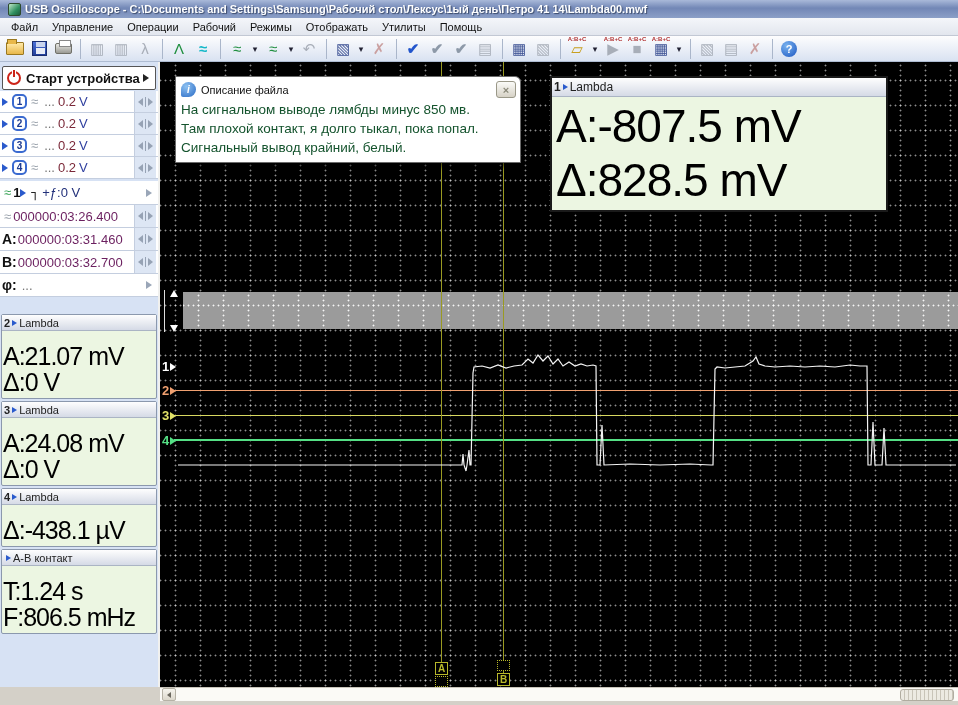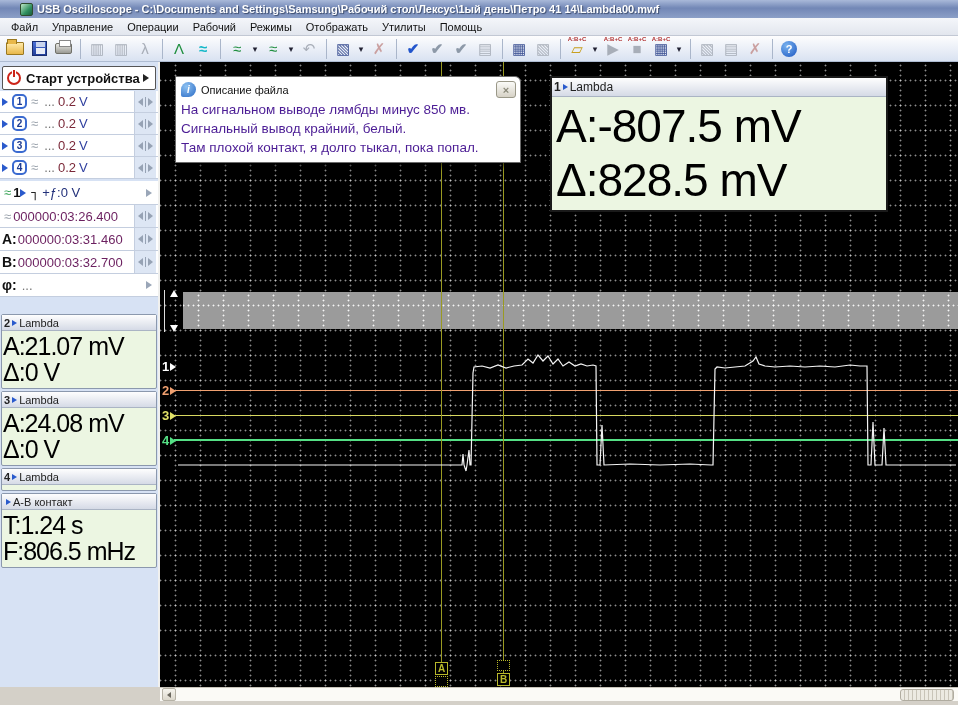--- a/index.html
+++ b/index.html
@@ -2,21 +2,21 @@
 <html><head>
 <meta charset="utf-8">
 <style>
   * { margin:0; padding:0; box-sizing:border-box; }
   html,body { width:958px; height:705px; overflow:hidden; font-family:"Liberation Sans", sans-serif; background:#d4d0c8; }
   .app { position:absolute; inset:0; width:958px; height:705px; }
 
   
   .titlebar { position:absolute; left:0; top:0; width:958px; height:18px;
     background:linear-gradient(#a9b9d9 0%, #7287b6 45%, #8b9fc7 100%);
-    display:flex; align-items:center; padding-left:20px; }
+    display:flex; align-items:center; padding-left:8px; }
   .app-icon { width:13px; height:13px; margin-right:4px; border:1px solid #2d4a2d;
     background:linear-gradient(135deg,#bfe8c8,#2f8f5f 60%,#1c5c3c); border-radius:2px; }
   .title-text { color:#fff; font-size:11px; font-weight:bold; white-space:nowrap;
     text-shadow:1px 1px 1px #3a4a6a; letter-spacing:0px; }
 
   
   .menubar { position:absolute; left:0; top:18px; width:958px; height:18px;
     background:linear-gradient(#f4f6fa,#e2e6ee); border-bottom:1px solid #c2c8d4;
     display:flex; align-items:center; padding-left:4px; gap:0; }
   .menu-item { font-size:11px; color:#111; padding:2px 7px; cursor:default; }
@@ -93,21 +93,21 @@
   .time-row { height:23px; }
   .maroon { color:#6b1f5f; }
   .lbl { font-weight:bold; font-size:14px; margin-right:1px; }
   .phi-row { height:23px; }
   .gap { flex:0 0 17px; background:transparent; border:none; }
   .panel { flex:0 0 auto; border:1px solid #8b98ad; border-radius:2px; margin:0 1px 2px 1px; background:#ecf6e2; }
   .panel-h { height:16px; background:linear-gradient(#fefefe,#d5dae6); border-bottom:1px solid #aab4c4;
     display:flex; align-items:center; font-size:11px; color:#222; padding-left:2px; }
   .panel-h .pnum { font-weight:bold; color:#222; }
   .panel-h .parr { width:0;height:0;border-left:5px solid #2a5acc;border-top:3px solid transparent;border-bottom:3px solid transparent; margin:0 2px; }
-  .panel-b { padding:2px 1px 3px 1px; font-size:25px; letter-spacing:-1px; color:#000; line-height:26px; white-space:nowrap; }
+  .panel-b { padding:12px 1px 3px 1px; font-size:25px; letter-spacing:-1px; color:#000; line-height:26px; white-space:nowrap; }
   .filler { flex:1 1 auto; background:#d7e2f4; border:none; }
 
   
   .scope { position:absolute; left:160px; top:62px; width:798px; height:625px; background:#000;
     background-image:
       radial-gradient(circle, rgba(255,255,255,.55) .7px, transparent 1.2px),
       radial-gradient(circle, rgba(255,255,255,.55) .7px, transparent 1.2px);
     background-size:25px 5px, 5px 25px; background-position:3px 6px, 3px 6px; overflow:hidden; }
   .band { position:absolute; left:23px; right:0; top:230px; height:37px; background:#9b9b9b;
     background-image:
@@ -130,21 +130,21 @@
   
   .popup { position:absolute; left:15px; top:14px; width:346px; height:87px; background:#fff;
     border:1px solid #6a6a6a; box-shadow:3px 4px 5px rgba(0,0,0,.55); z-index:20; border-radius:0 6px 0 0; }
   .popup-h { display:flex; align-items:center; padding:4px 4px 1px 5px; }
   .info-ic { width:15px; height:15px; border-radius:50% 50% 50% 2px; background:radial-gradient(circle at 35% 30%,#8ec2f2,#2a6ac4);
     color:#fff; font-size:10px; font-weight:bold; font-style:italic; display:flex; align-items:center; justify-content:center; margin-right:5px; }
   .popup-title { font-size:11px; color:#111; }
   .popup-close { margin-left:auto; width:20px; height:17px; border:1px solid #9a9888; border-radius:3px;
     background:linear-gradient(#fbfbf8,#d6d2c6); color:#8a8878; font-size:11px; font-weight:bold;
     display:flex; align-items:center; justify-content:center; }
-  .popup-b { padding:1px 5px; font-size:13.5px; color:#4c1d95; line-height:19px; white-space:nowrap; }
+  .popup-b { padding:1px 5px; font-size:13.5px; color:#14532d; line-height:19px; white-space:nowrap; }
 
   
   .bigpanel { position:absolute; left:390px; top:14px; width:338px; height:136px; z-index:15;
     border:2px solid #1a1a1a; background:#ecf6e2; }
   .bigpanel .panel-h { height:19px; font-size:12px; }
   .big-b { padding:2px 4px; font-size:46px; letter-spacing:-1px; line-height:54px; color:#000; white-space:nowrap; }
 
   
   .hscroll { position:absolute; left:160px; top:687px; width:798px; height:14px; background:#fbfaf6;
     border-top:1px solid #cac6bc; display:flex; align-items:center; }
@@ -517,20 +517,21 @@
           </div>
         </div>
 
         <div class="panel">
           <div class="panel-h">
             <span class="pnum">4</span>
             <span class="parr"></span>
             <span>Lambda</span>
           </div>
           <div class="panel-b">
+            <div>Δ:-438.1 µV</div>
           </div>
         </div>
 
         <div class="panel">
           <div class="panel-h">
             <span class="pnum"></span>
             <span class="parr"></span>
             <span>А-В контакт</span>
           </div>
           <div class="panel-b">
@@ -584,22 +585,22 @@
 
     <div class="popup">
       <div class="popup-h">
         <span class="info-ic">i</span>
         <span class="popup-title">Описание файла</span>
         <span class="popup-close">×</span>
       </div>
       <div class="popup-b">
 
       <div>На сигнальном выводе лямбды минус 850 мв.</div>
+          <div>Там плохой контакт, я долго тыкал, пока попал.</div>
           <div>Сигнальный вывод крайний, белый.</div>
-          <div>Там плохой контакт, я долго тыкал, пока попал.</div>
         </div>
     </div>
 
     <div class="bigpanel">
       <div class="panel-h">
         <span class="pnum">1</span>
         <span class="parr"></span>
         <span>Lambda</span>
       </div>
       <div class="big-b">

